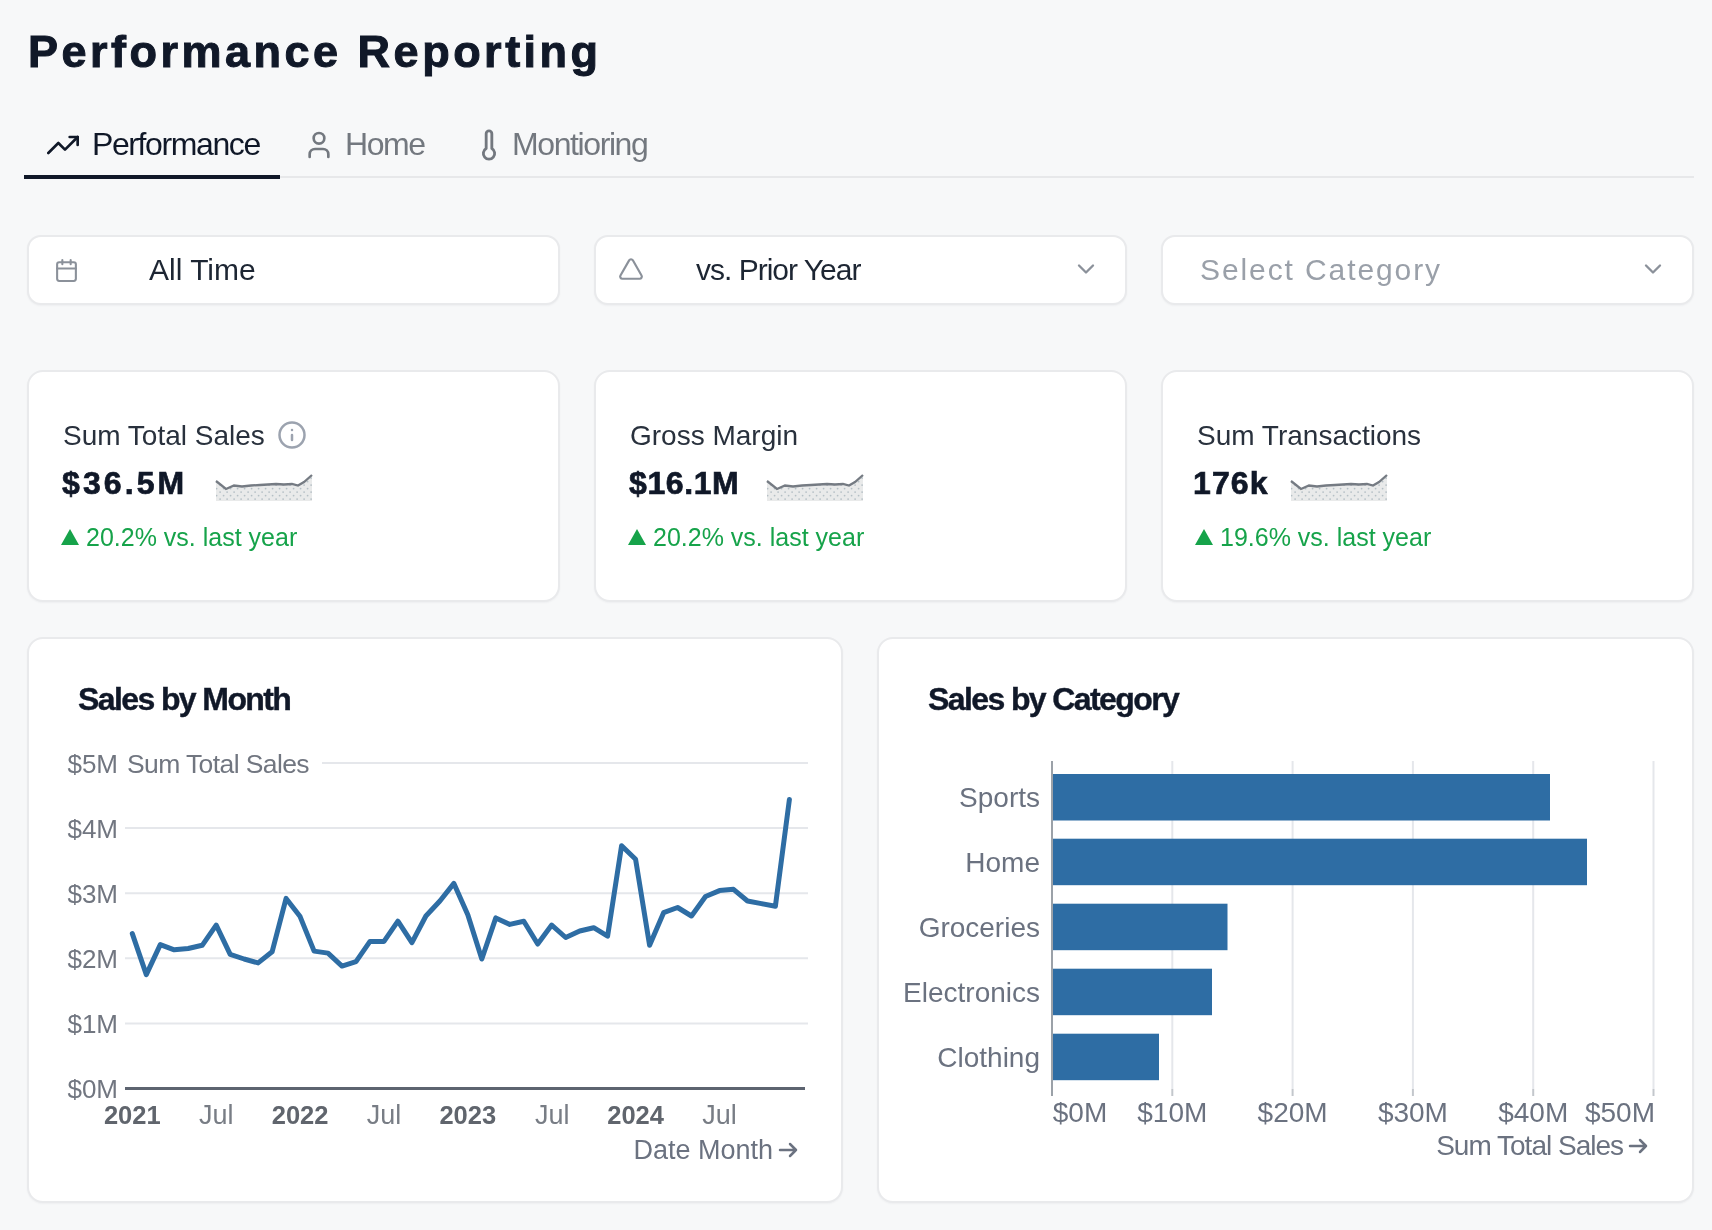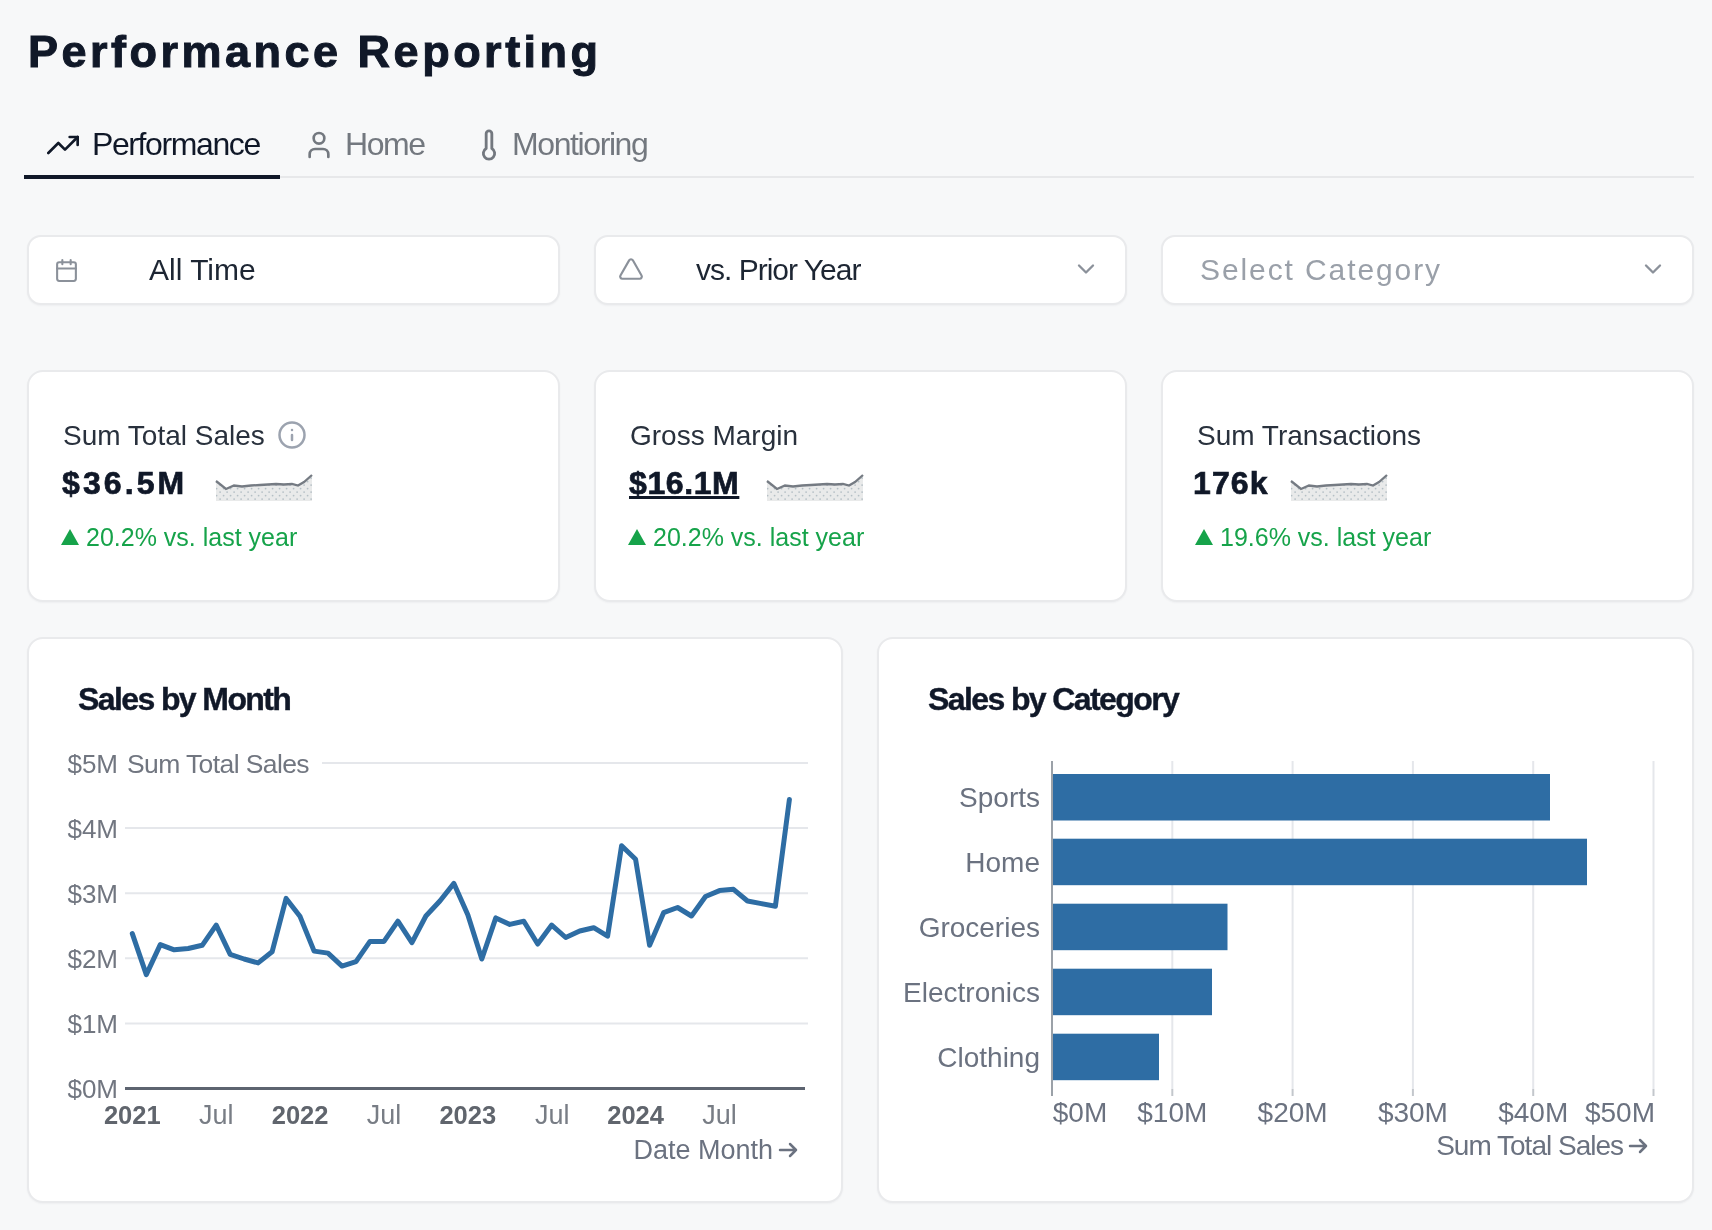--- a/index.html
+++ b/index.html
@@ -69,21 +69,21 @@
 <div class="kpilabel" style="left:63px;">Sum Total Sales</div>
 <svg class="abs" style="left:277px;top:420px" width="30" height="30" viewBox="0 0 24 24" fill="none" stroke="#9ca3af" stroke-width="2" stroke-linecap="round" stroke-linejoin="round">
     <circle cx="12" cy="12" r="10"></circle>
     <line x1="12" y1="16" x2="12" y2="12"></line>
     <line x1="12" y1="8" x2="12.01" y2="8"></line>
   </svg>
 <div class="kpival" style="left:62px;">$36.5M</div>
 <div class="kpigreen" style="left:86px;">20.2% vs. last year</div>
 
 <div class="kpilabel" style="left:630px;">Gross Margin</div>
-<div class="kpival" style="left:629px;letter-spacing:0.6px;text-decoration:underline;">$16.1M</div>
+<div class="kpival" style="left:629px;letter-spacing:0.6px;">$16.1M</div>
 <div class="kpigreen" style="left:653px;">20.2% vs. last year</div>
 
 <div class="kpilabel" style="left:1197px;">Sum Transactions</div>
 <div class="kpival" style="left:1193px;letter-spacing:1.1px;">176k</div>
 <div class="kpigreen" style="left:1220px;">19.6% vs. last year</div>
 
 <svg id="spark1" class="abs" style="left:215px;top:473px" width="99" height="29">
   <defs>
     <pattern id="dots" width="7" height="7" patternUnits="userSpaceOnUse">
       <rect width="7" height="7" fill="#e9eaea"></rect>

